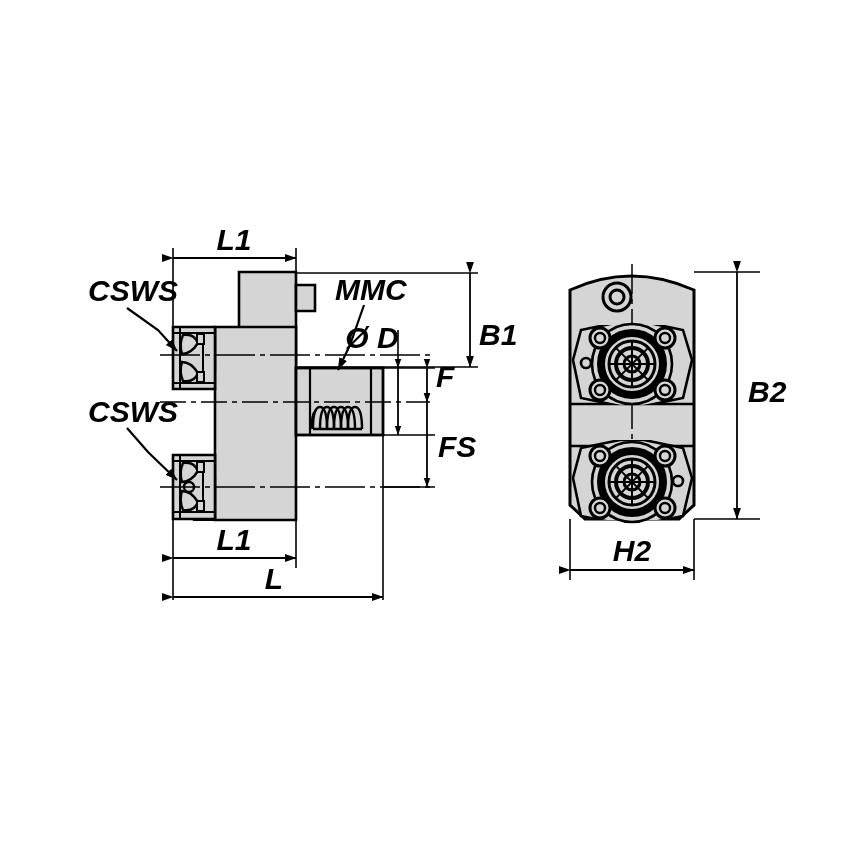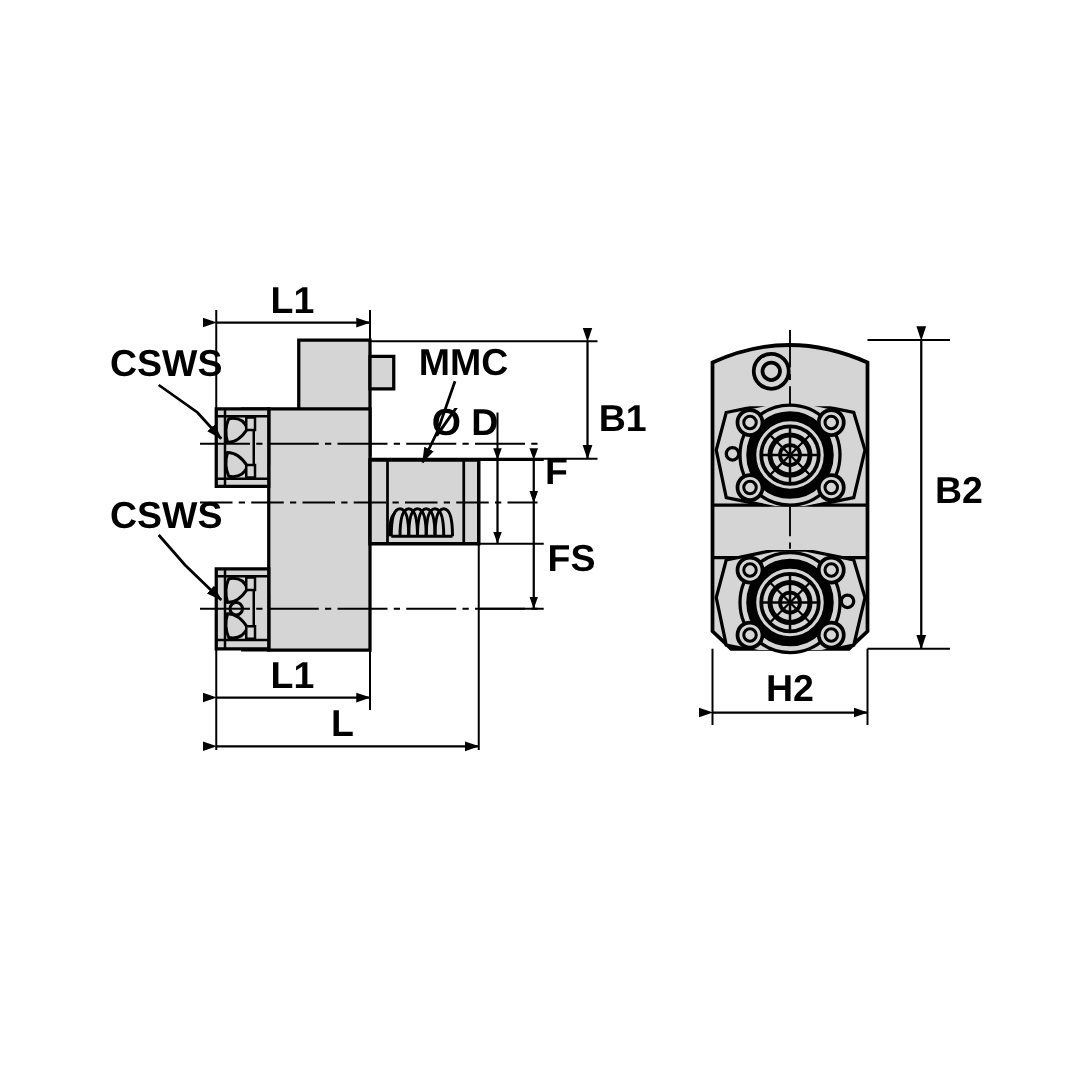--- a/index.html
+++ b/index.html
@@ -11,20 +11,21 @@
     width: 854px;
     height: 854px;
     font-family: "Liberation Sans", sans-serif;
     overflow: hidden;
   }
   #drawing-root {
     position: relative;
     width: 854px;
     height: 854px;
     background: #ffffff;
+    font-style: italic;
   }
   svg#tech-drawing {
     display: block;
     width: 854px;
     height: 854px;
   }
   .dim-label {
     font-family: "Liberation Sans", sans-serif;
     font-size: 30px;
     font-weight: bold;

